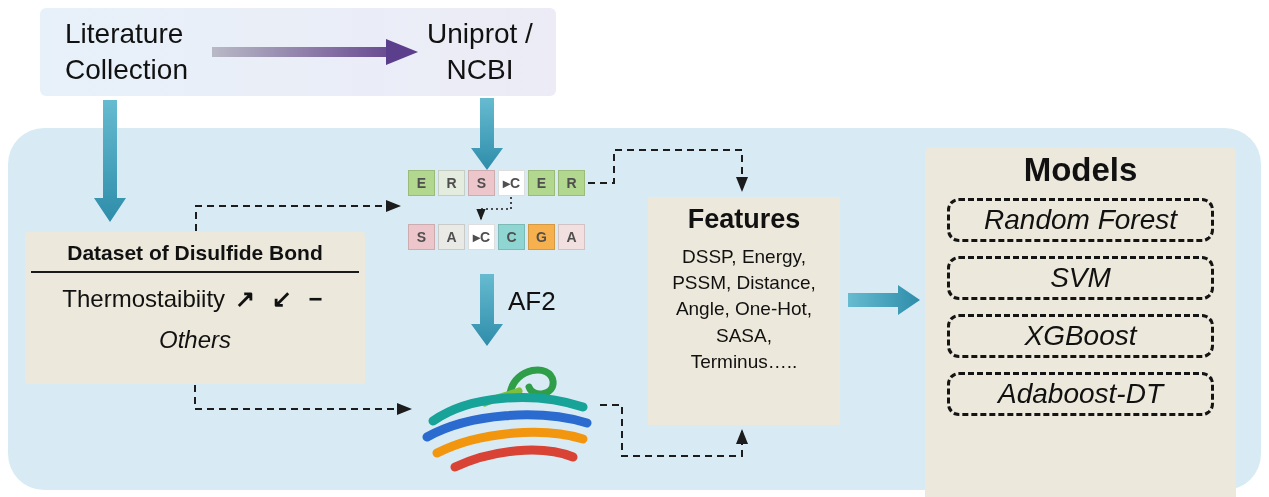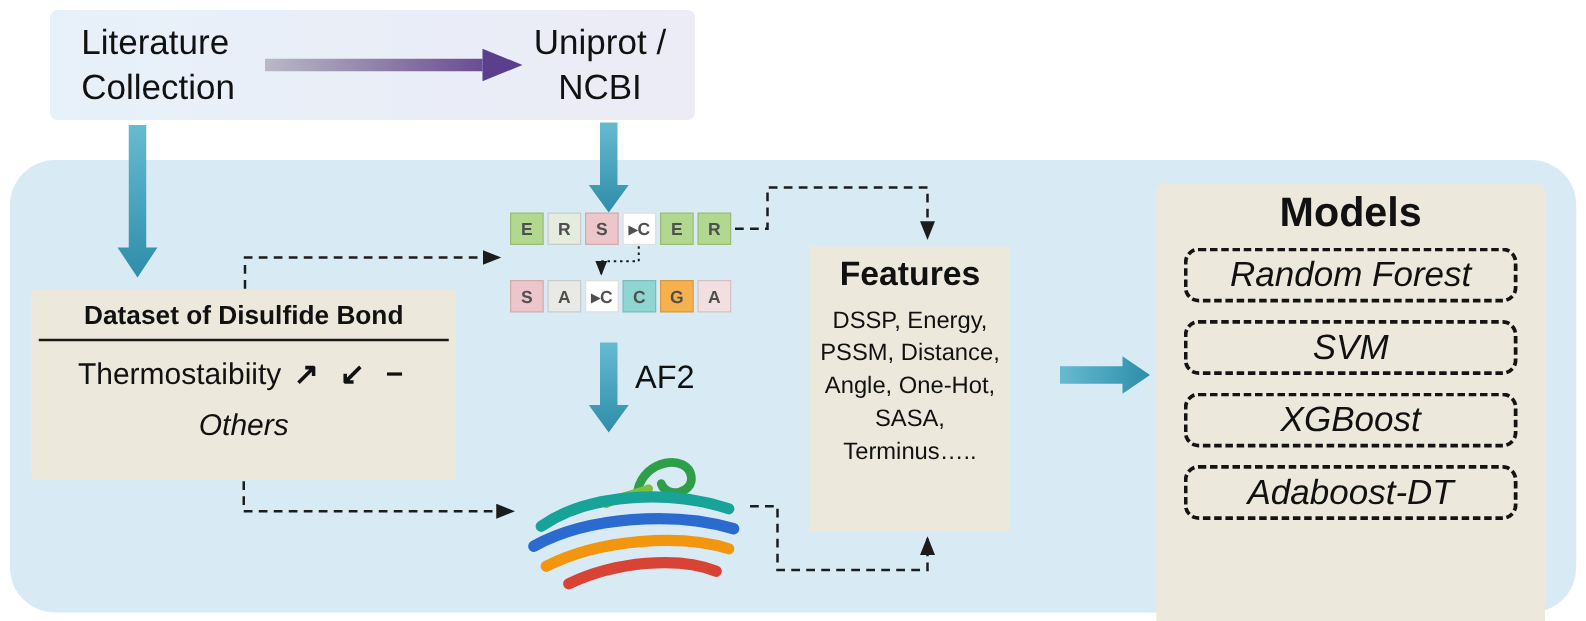--- a/index.html
+++ b/index.html
@@ -24,21 +24,21 @@
   .ds-others{font-size:24px;margin-top:13px;font-style:italic;}
 
   .seq-row{position:absolute;display:flex;gap:3px;}
   .cell{width:27px;height:26px;display:flex;align-items:center;justify-content:center;
     font-size:14px;font-weight:bold;color:#4f4f4f;border:1px solid rgba(0,0,0,0.13);box-sizing:border-box;}
 
   .af2{position:absolute;left:508px;top:286px;font-size:26px;}
 
   .protein{position:absolute;left:415px;top:355px;}
 
-  .features-box{position:absolute;left:648px;top:197px;width:160px;height:228px;background:#ece8db;
+  .features-box{position:absolute;left:648px;top:197px;width:192px;height:228px;background:#ece8db;
     text-align:center;box-sizing:border-box;padding-top:7px;}
   .feat-title{font-size:27px;font-weight:bold;margin-bottom:9px;}
   .feat-lines{font-size:19px;line-height:1.38;}
 
   .models-box{position:absolute;left:925px;top:147px;width:311px;height:404px;background:#ece8db;
     border-radius:6px;box-sizing:border-box;padding:4px 22px 0;}
   .models-title{text-align:center;font-size:33px;font-weight:bold;margin-bottom:9px;}
   .model-pill{height:38px;border:3px dashed #141414;border-radius:12px;display:flex;align-items:center;
     justify-content:center;font-size:28px;font-style:italic;margin-bottom:14px;background:transparent;}
 

